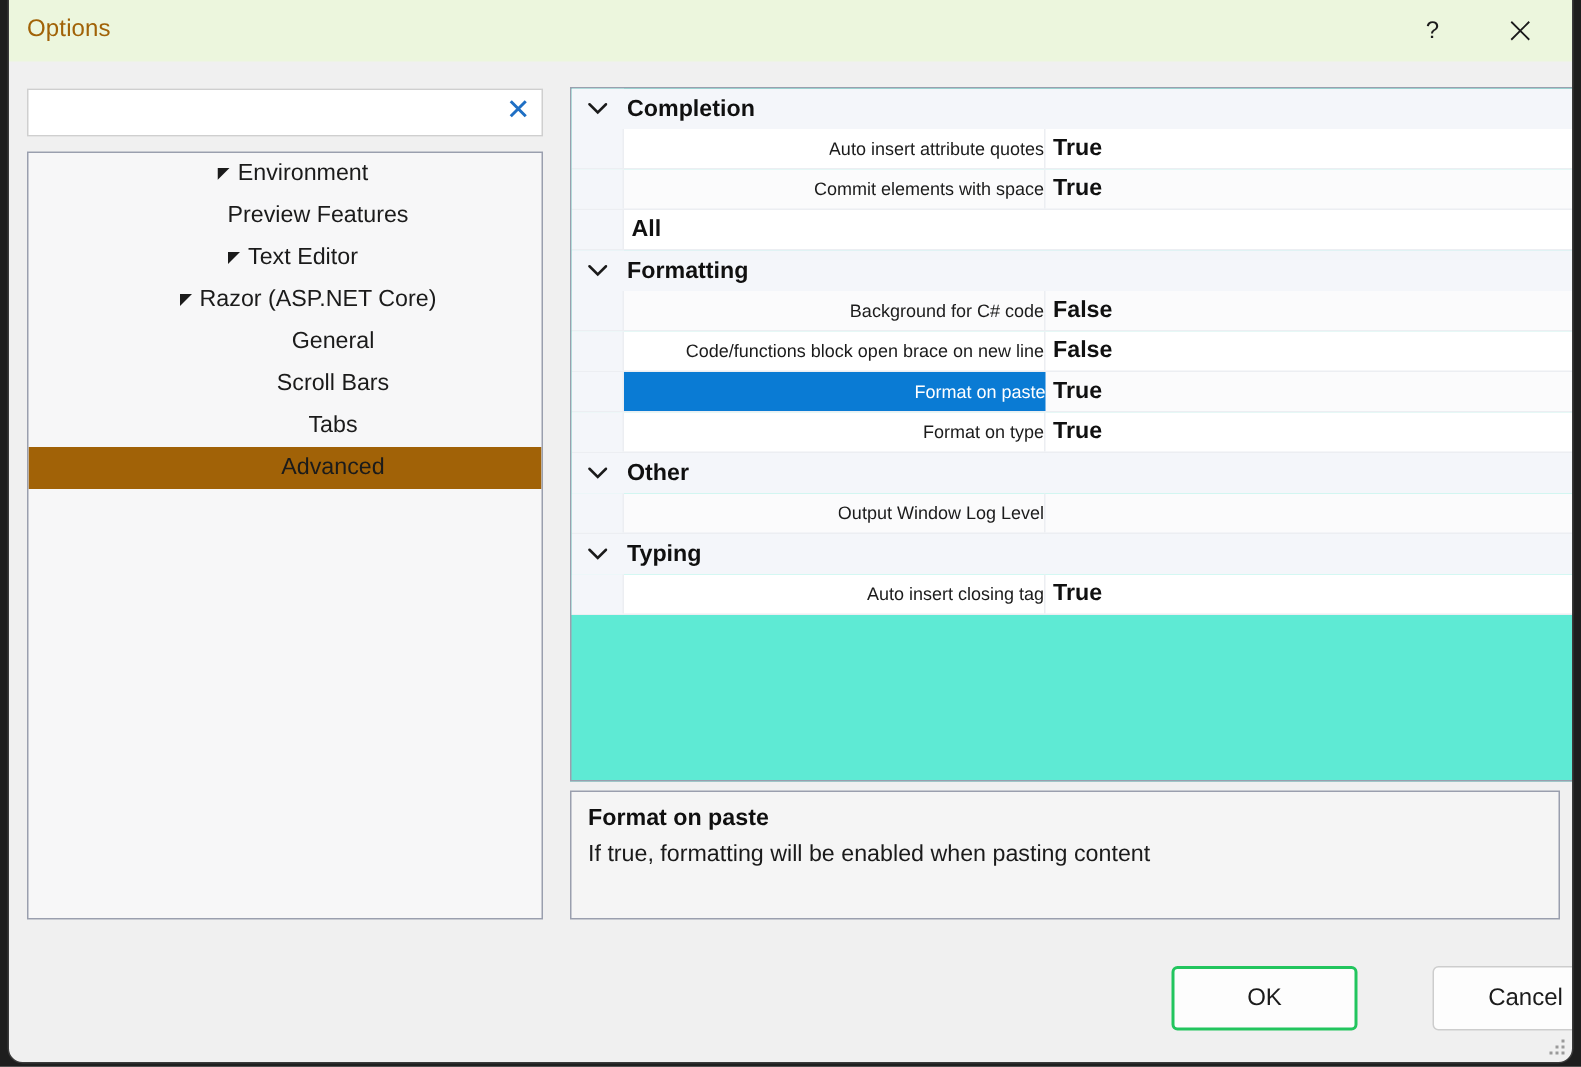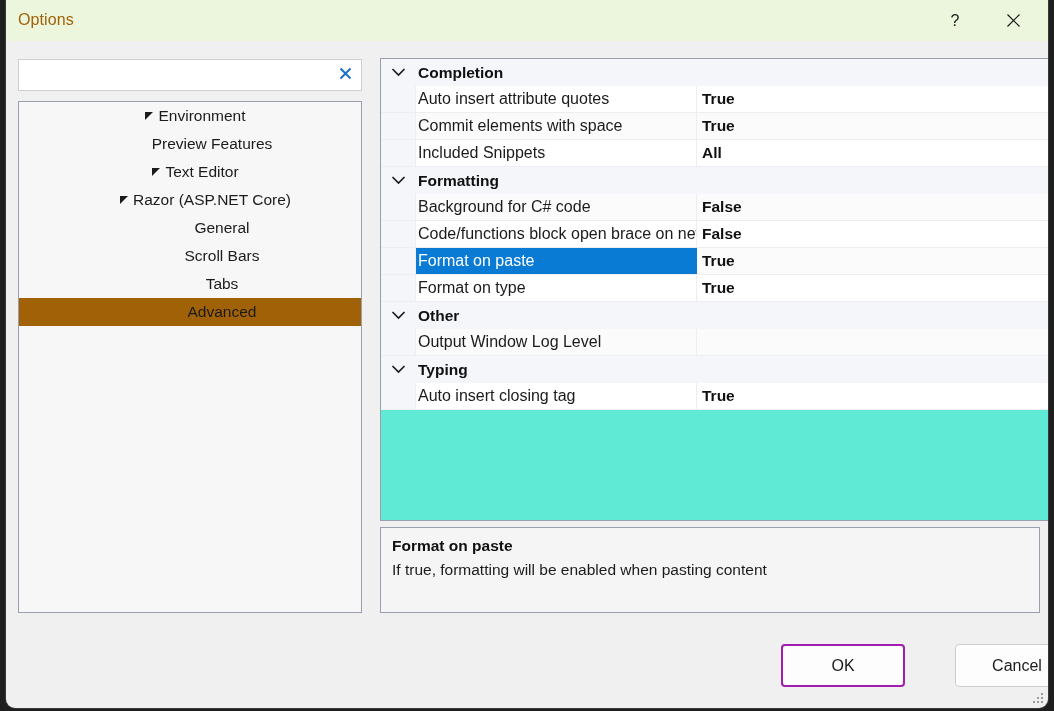--- a/index.html
+++ b/index.html
@@ -173,24 +173,25 @@
     font-weight: bold;
     color: #101010;
     padding-left: 2px;
   }
   .name-cell {
     width: 281px;
     flex: none;
     display: flex;
     align-items: center;
     padding-left: 2px;
-    font-size: 16px;
+    font-size: 12px;
     color: #1b1b1b;
     overflow: hidden;
     border-right: 1px solid #eceef2;
+    justify-content: flex-end;
   }
   .name-cell > span {
     display: block;
     overflow: hidden;
   }
   .value-cell {
     flex: 1;
     display: flex;
     align-items: center;
     padding-left: 5px;
@@ -250,21 +251,21 @@
     background: #fdfdfd;
     border: 1px solid #cdcdcd;
     border-radius: 4px;
     font-family: "Liberation Sans", sans-serif;
     font-size: 16px;
     color: #1b1b1b;
     cursor: default;
   }
   #ok-btn {
     left: 775px;
-    border: 2px solid #a21caf;
+    border: 2px solid #22c55e;
   }
   #cancel-btn { left: 949px; }
 
   
   #resize-grip {
     position: absolute;
     right: 3px;
     bottom: 3px;
     width: 13px;
     height: 13px;
@@ -368,23 +369,20 @@
         <div class="gutter"></div>
         <div class="name-cell">
           <span>Commit elements with space</span>
         </div>
         <div class="value-cell">
           <span>True</span>
         </div>
       </div>
       <div class="grid-row prop">
         <div class="gutter"></div>
-        <div class="name-cell">
-          <span>Included Snippets</span>
-        </div>
         <div class="value-cell">
           <span>All</span>
         </div>
       </div>
       <div class="grid-row group">
         <div class="gutter">
           <svg width="13" height="9" viewBox="0 0 13 9">
             <path d="M1 1.5 L6.5 7 L12 1.5" stroke="#1b1b1b" stroke-width="1.7" fill="none" stroke-linecap="round"></path>
           </svg>
         </div>

